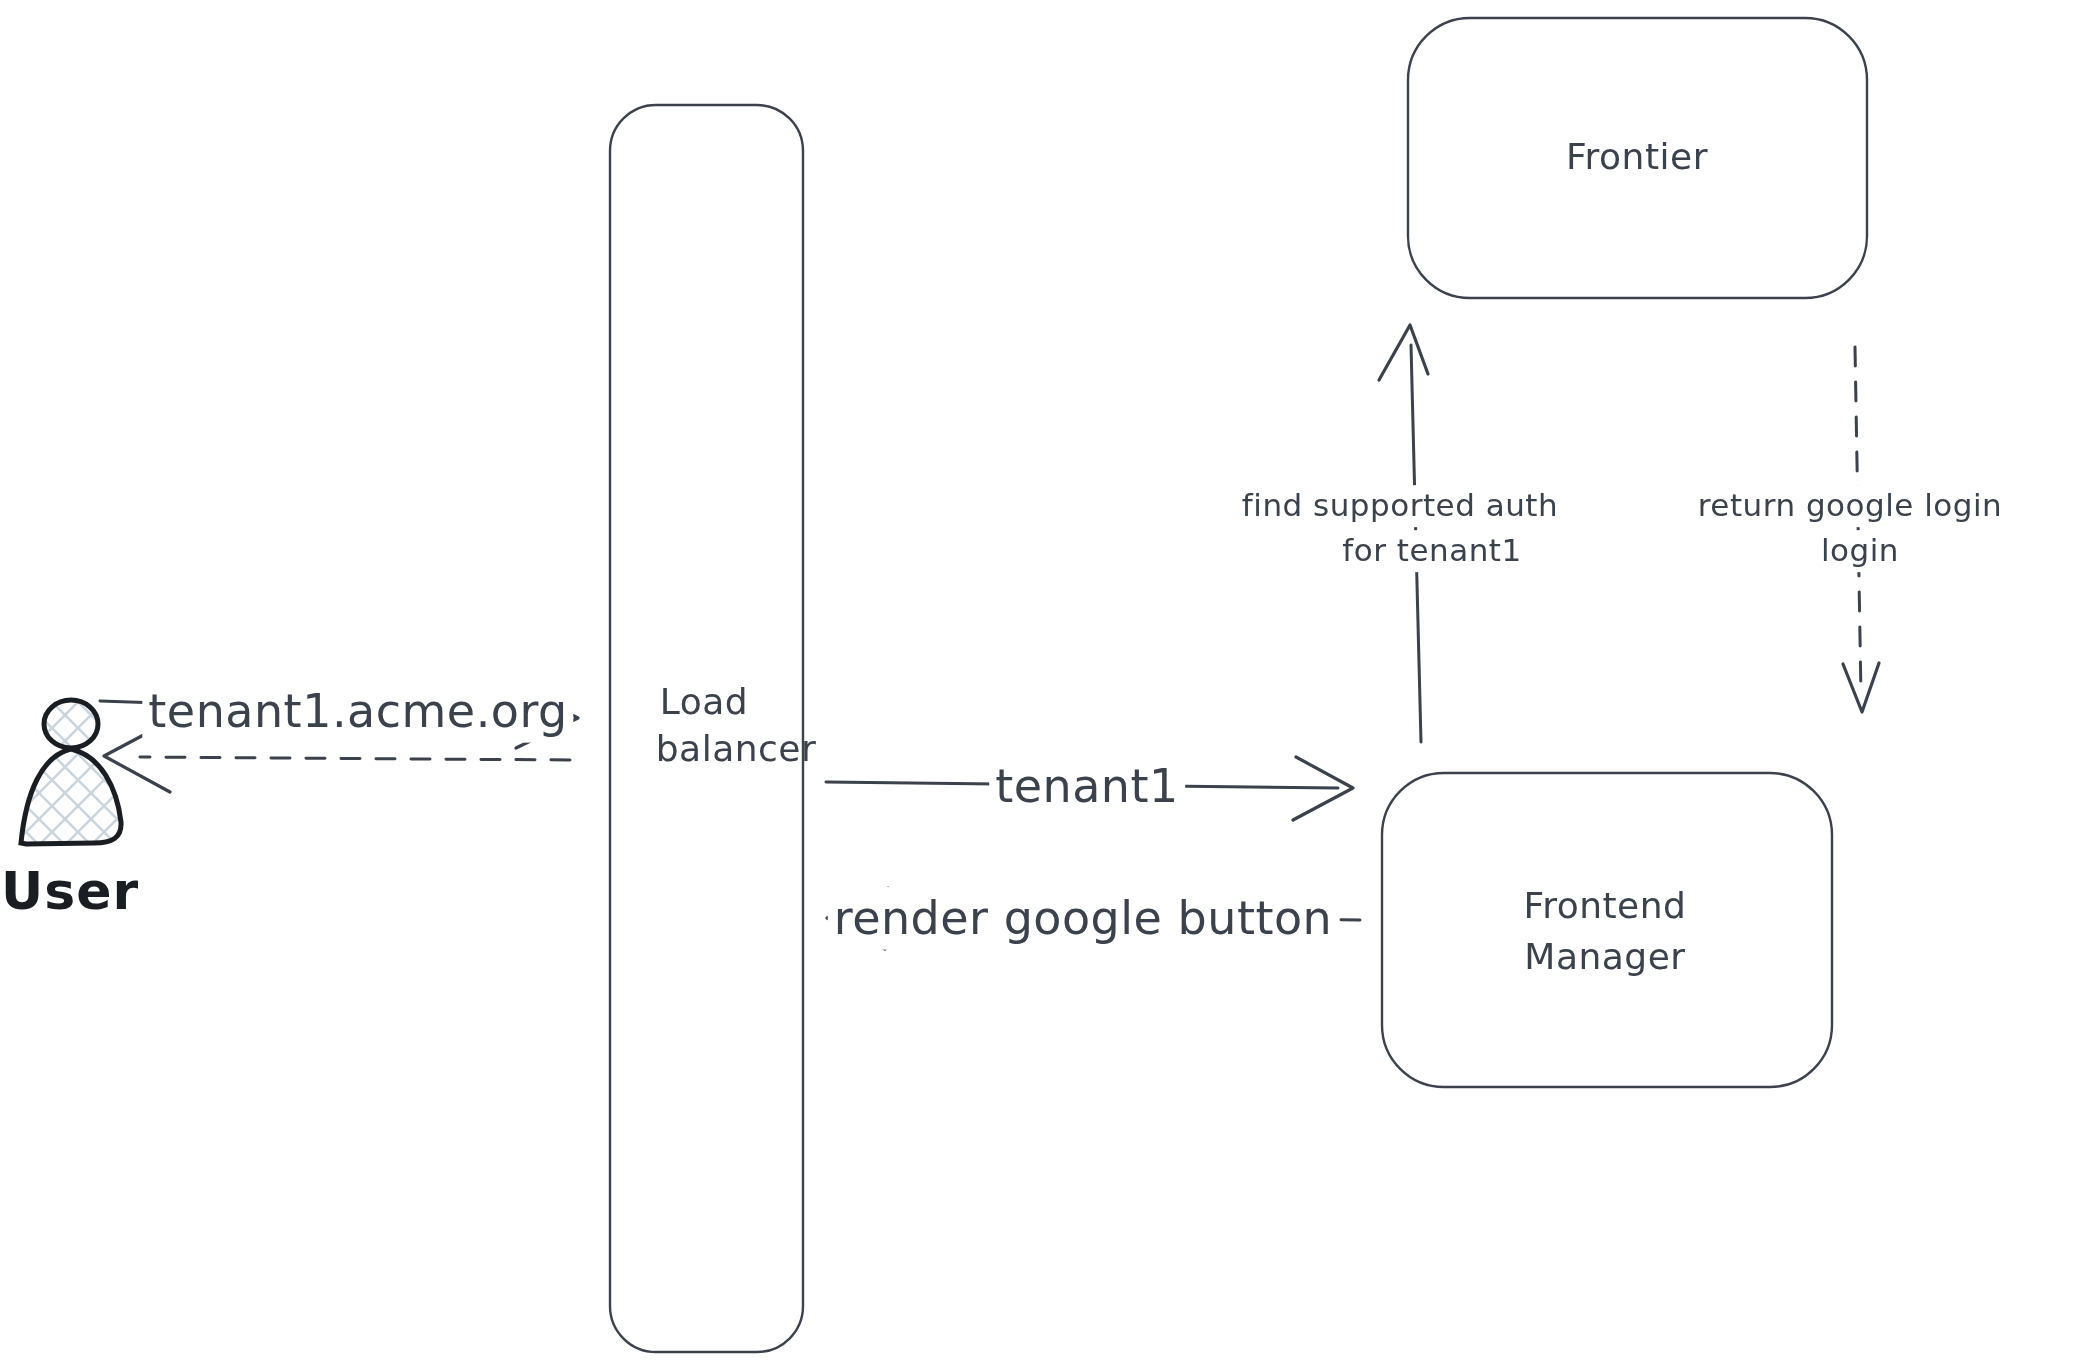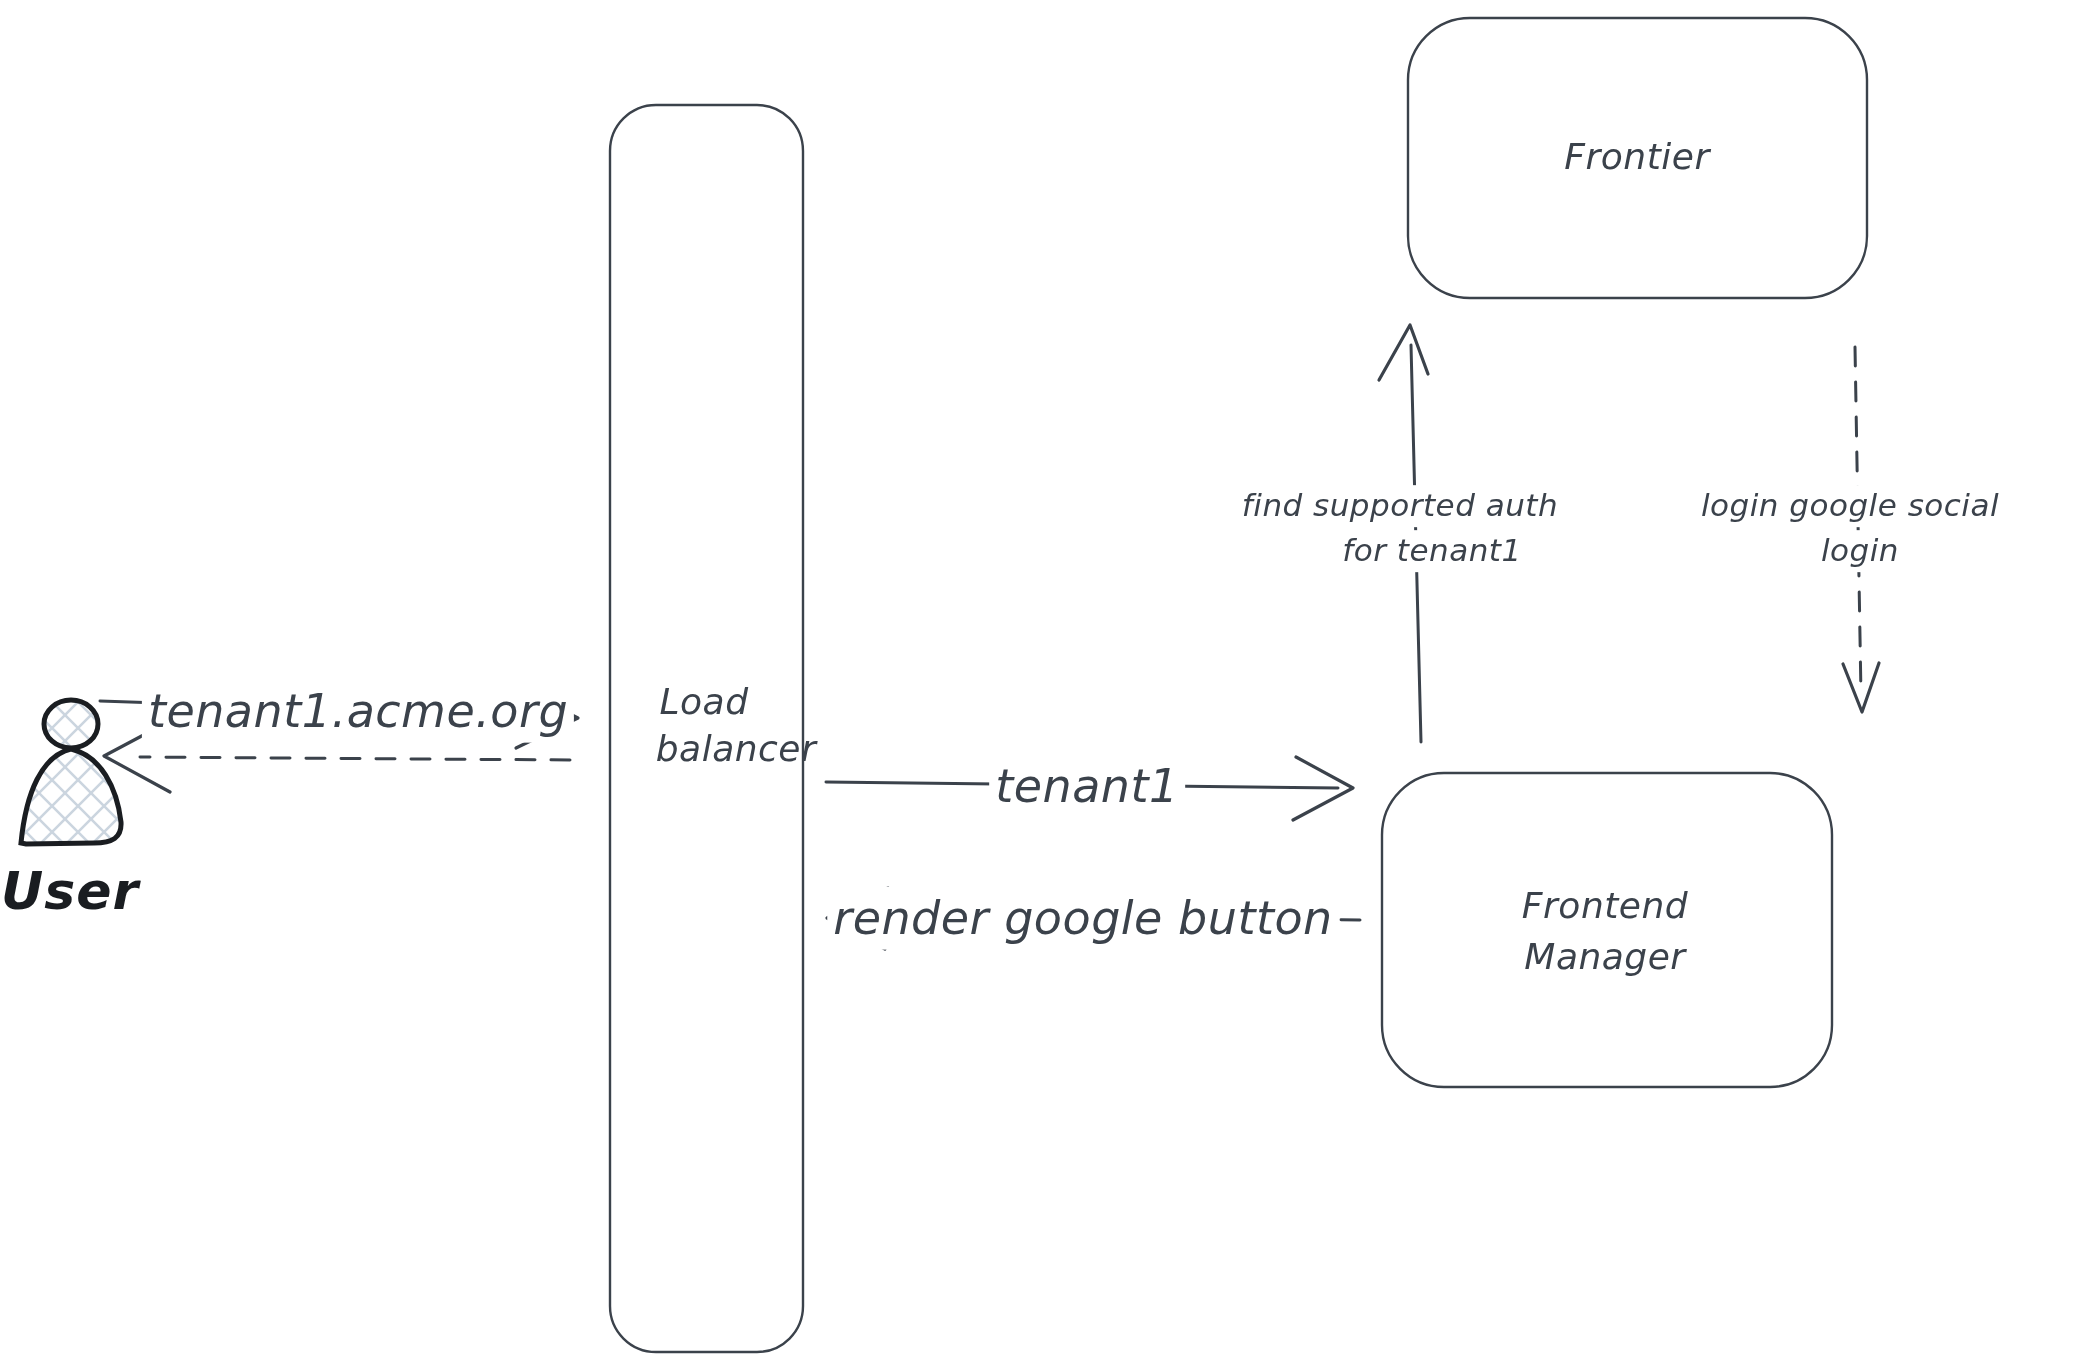--- a/index.html
+++ b/index.html
@@ -7,21 +7,21 @@
     --ink-bold:#1a1d21;
     --hatch:#cbd5df;
     --bg:#ffffff;
   }
   *{margin:0;padding:0;box-sizing:border-box;}
   html,body{width:2083px;height:1372px;background:var(--bg);overflow:hidden;
     font-family:"DejaVu Sans", sans-serif;}
   .canvas{position:relative;width:2083px;height:1372px;background:var(--bg);}
   svg.layer{position:absolute;left:0;top:0;width:2083px;height:1372px;}
   .lbl{position:absolute;transform:translate(-50%,-50%);color:var(--ink);
-    white-space:pre;text-align:left;line-height:1.32;letter-spacing:.5px;font-style:italic;}
+    white-space:pre;text-align:left;line-height:1.32;letter-spacing:.5px;}
   .node-lbl{font-size:36px;font-weight:500;}
   .edge-lbl{font-size:46px;font-weight:500;background:var(--bg);padding:1px 6px;}
   .edge-lbl-2line{font-size:31px;font-weight:500;background:var(--bg);padding:1px 6px;line-height:1.28;}
   .user-lbl{font-size:52px;font-weight:700;color:var(--ink-bold);letter-spacing:1px;margin-top:12px;}
   .shape{fill:var(--bg);stroke:var(--ink);stroke-width:2.4px;}
   .edge{stroke:var(--ink);stroke-width:3px;fill:none;stroke-linecap:round;stroke-linejoin:round;}
   .edge.dashed{stroke-dasharray:19 16;}
   .head-chev{stroke:var(--ink);stroke-width:3.2px;fill:none;stroke-linecap:round;stroke-linejoin:round;}
   .person{stroke:var(--ink-bold);stroke-width:5px;fill:url(#crosshatch);}
 </style>
@@ -94,16 +94,16 @@
 
   <div class="lbl edge-lbl" style="left:358px;top:711px;">tenant1.acme.org</div>
 
   <div class="lbl edge-lbl" style="left:1087px;top:786px;">tenant1</div>
 
   <div class="lbl edge-lbl" style="left:1083px;top:918px;">render google button</div>
 
   <div class="lbl edge-lbl-2line" style="left:1400px;top:506px;">find supported auth</div>
   <div class="lbl edge-lbl-2line" style="left:1412px;top:551px;margin-left:20px;">for tenant1</div>
 
-  <div class="lbl edge-lbl-2line" style="left:1850px;top:506px;">login google social</div>
+  <div class="lbl edge-lbl-2line" style="left:1850px;top:506px;">return google login</div>
   <div class="lbl edge-lbl-2line" style="left:1860px;top:551px;">login</div>
 
 </div>
 
 </body></html>

